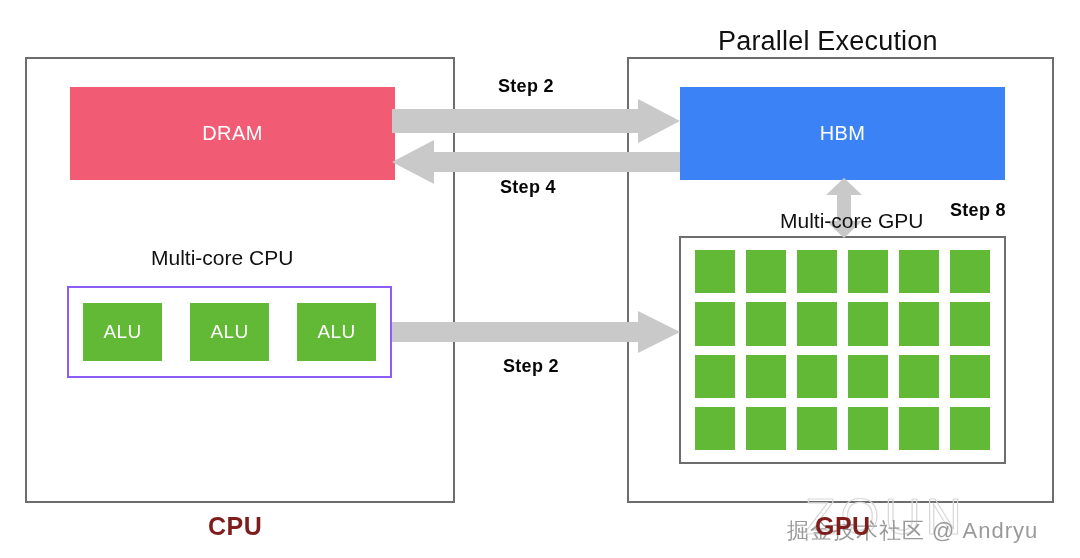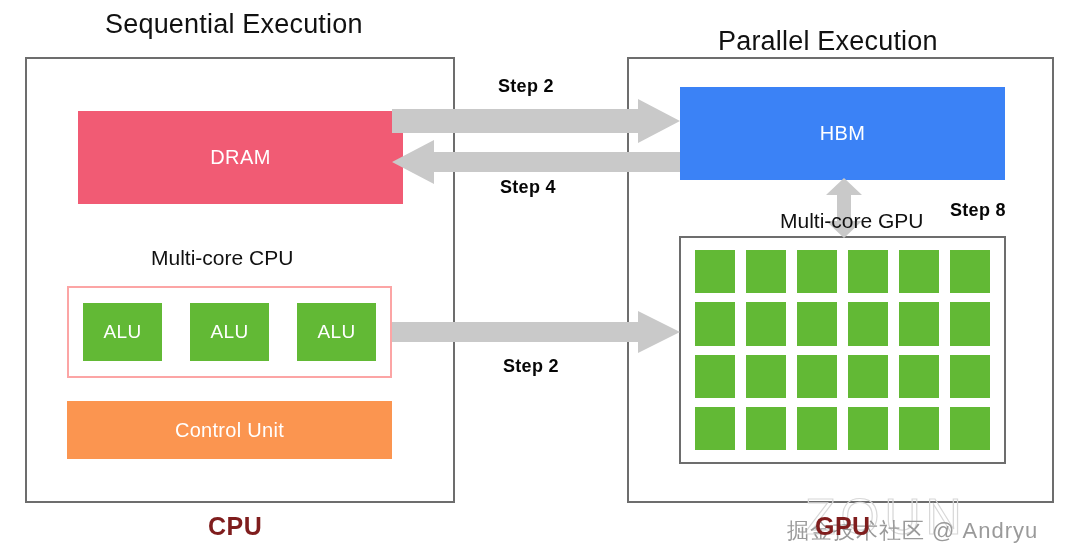--- a/index.html
+++ b/index.html
@@ -52,39 +52,39 @@
   
   .mem-block {
     position: absolute;
     display: flex;
     align-items: center;
     justify-content: center;
     color: #ffffff;
     font-size: 20px;
     letter-spacing: 0.4px;
   }
-  #dram-block { left: 78px;  top: 87px; width: 325px; height: 93px; background: #f15b74; margin-top: 24px; }
+  #dram-block { left: 70px;  top: 87px; width: 325px; height: 93px; background: #f15b74; }
   #hbm-block  { left: 680px; top: 87px; width: 325px; height: 93px; background: #f15b74; }
 
   
   .inner-caption {
     position: absolute;
     font-size: 21px;
     color: #111111;
     white-space: nowrap;
   }
   #caption-cpu { left: 151px; top: 246px; }
   #caption-gpu { left: 780px; top: 209px; z-index: 5; }
 
   
   #alu-box {
     position: absolute;
     left: 67px; top: 286px;
     width: 325px; height: 92px;
-    border: 2px solid #fca5a5;
+    border: 2px solid #8b5cf6;
     background: #ffffff;
     box-sizing: border-box;
     display: flex;
     align-items: center;
     justify-content: space-around;
   }
   .alu {
     width: 79px;
     height: 58px;
     background: #62b935;
@@ -170,21 +170,20 @@
     letter-spacing: 1px;
     white-space: nowrap;
     user-select: none;
   }
 </style>
 </head>
 <body>
 
 <div id="canvas">
 
-  <div class="section-title" id="title-sequential">Sequential Execution</div>
   <div class="section-title" id="title-parallel">Parallel Execution</div>
 
   <div class="panel" id="cpu-panel"></div>
 
   <div class="mem-block" id="dram-block" style="background: rgb(241, 91, 116);">
     <span>DRAM</span>
   </div>
 
   <div class="inner-caption" id="caption-cpu">Multi-core CPU</div>
 
@@ -193,23 +192,20 @@
       <span>ALU</span>
     </div>
     <div class="alu" style="background: rgb(98, 185, 53);">
       <span>ALU</span>
     </div>
     <div class="alu" style="background: rgb(98, 185, 53);">
       <span>ALU</span>
     </div>
   </div>
 
-  <div id="control-unit" style="background: rgb(251, 149, 80);">
-    <span>Control Unit</span>
-  </div>
 
   <div class="panel-label" id="cpu-label">CPU</div>
 
   <div class="panel" id="gpu-panel"></div>
 
   <div class="mem-block" id="hbm-block" style="background: #3b82f6;">
     <span>HBM</span>
   </div>
 
   <div class="inner-caption" id="caption-gpu">Multi-core GPU</div>

